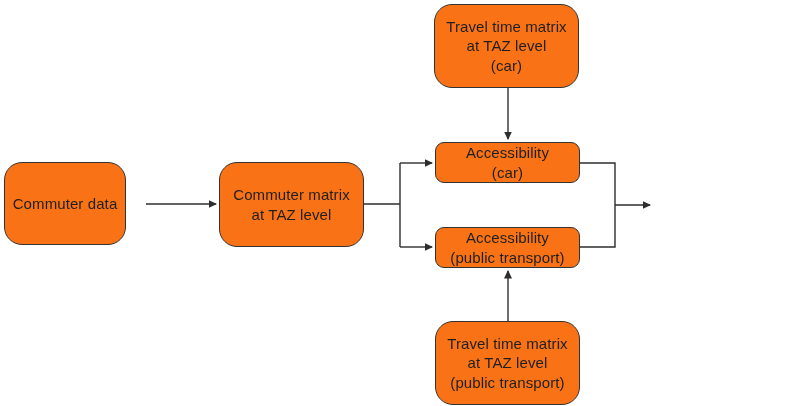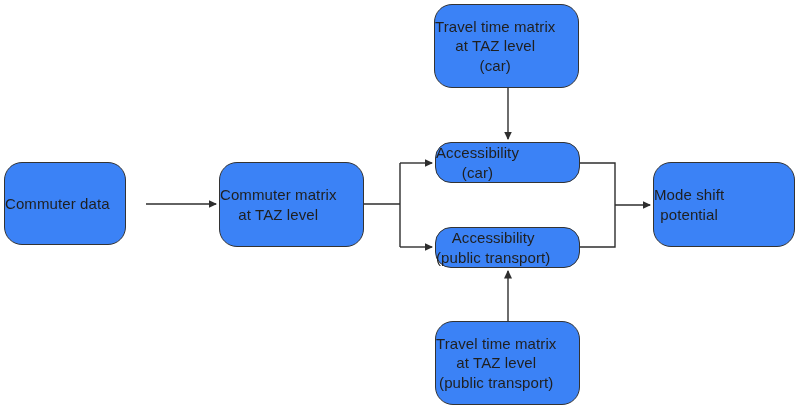--- a/index.html
+++ b/index.html
@@ -18,29 +18,29 @@
   .connector-layer {
     position: absolute;
     left: 0;
     top: 0;
     width: 800px;
     height: 406px;
   }
   .node {
     position: absolute;
     box-sizing: border-box;
-    background: #3b82f6;
+    background: #f97316;
     border: 1.5px solid #333333;
     display: flex;
     align-items: center;
-    justify-content: flex-start;
+    justify-content: center;
     text-align: center;
   }
   .node.lg { border-radius: 18px; }
-  .node.sm { border-radius: 16px; }
+  .node.sm { border-radius: 9px; }
   .node .label {
     white-space: pre-line;
     font-size: 15px;
     line-height: 1.28;
     color: #1f1f1f;
     letter-spacing: 0.1px;
   }
   
   #n-commuter-data   { left: 4px;   top: 162px; width: 122px; height: 83px; }
   #n-commuter-matrix { left: 219px; top: 162px; width: 145px; height: 85px; }
@@ -100,18 +100,14 @@
     <span class="label">Accessibility
 (public transport)</span>
   </div>
 
   <div class="node lg" id="n-tt-pt">
     <span class="label">Travel time matrix
 at TAZ level
 (public transport)</span>
   </div>
 
-  <div class="node lg" id="n-mode-shift">
-    <span class="label">Mode shift
-potential</span>
-  </div>
 
 </div>
 
 </body></html>

